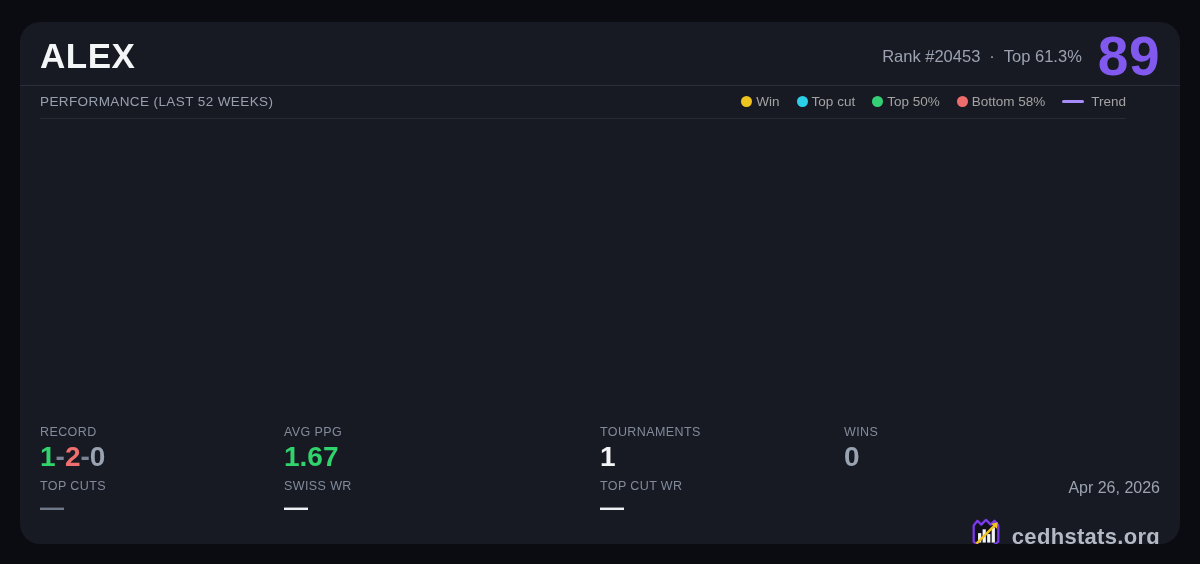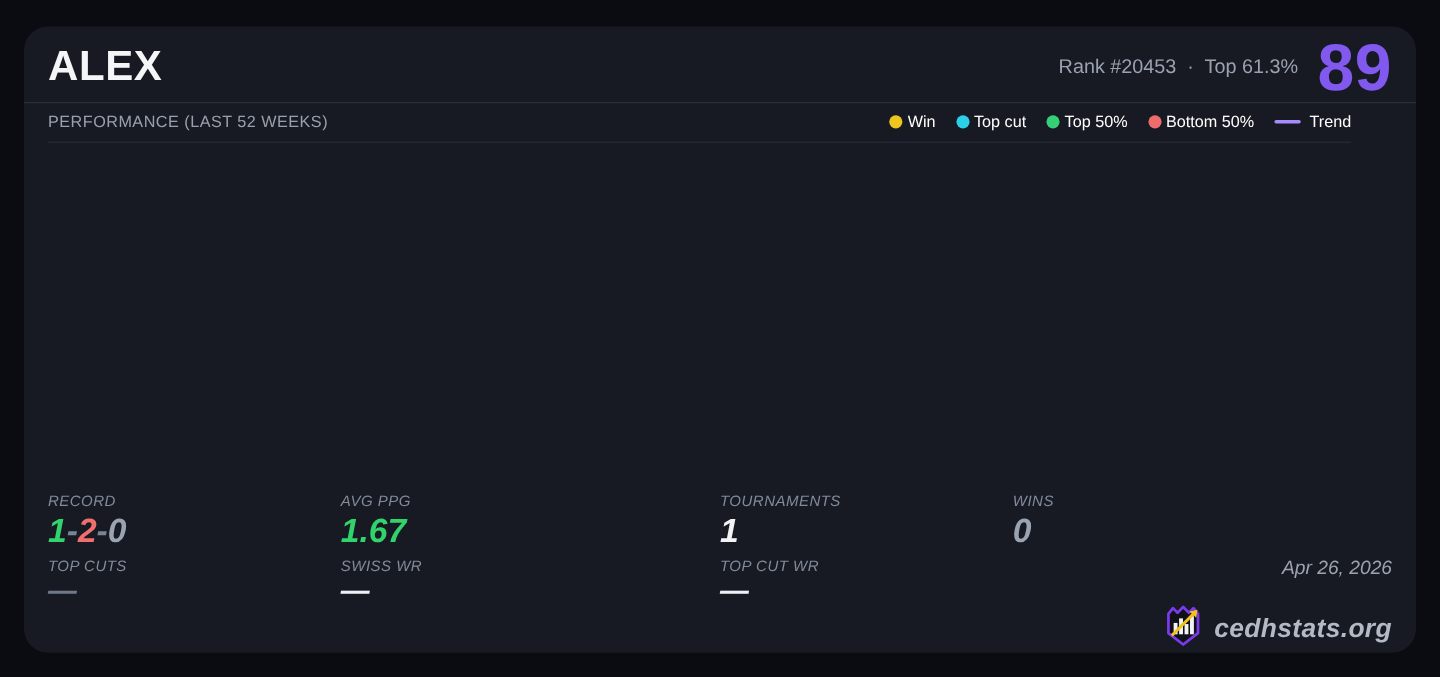--- a/index.html
+++ b/index.html
@@ -14,36 +14,36 @@
   .player-name { font-size:35px; font-weight:700; color:#f4f5f7; letter-spacing:0.5px; line-height:38px; }
   .hdr-right { display:flex; align-items:center; gap:16px; }
   .rank-line { color:#9aa2b1; font-size:16.5px; display:flex; align-items:center; gap:9px; }
   .score { font-size:55px; font-weight:700; color:#8159ef; line-height:38px; letter-spacing:0.5px; }
 
   
   .perf-row { display:flex; justify-content:space-between; align-items:center;
               margin:0 54px 0 20px; padding:8px 0 9px 0; border-bottom:1px solid #272b36;text-align:right; }
   .section-title { color:#98a0ae; font-size:13.5px; letter-spacing:0.4px; }
   .legend { display:flex; align-items:center; gap:17px; }
-  .legend-item { display:flex; align-items:center; gap:4px; color:#ffffff; font-size:13.5px; }
+  .legend-item { display:flex; align-items:center; gap:4px; color:#a3a3a3; font-size:13.5px; }
   .dot { width:11px; height:11px; border-radius:50%; }
   .trend-line { width:22px; height:3px; border-radius:2px; margin-right:3px; }
 
   
   .chart-area { height:289px; }
 
   
   .decks-band { display:flex; justify-content:space-between; align-items:center;
                 padding:4px 20px; border-top:1px solid #272b36; border-bottom:1px solid #2c303c; height:24px; }
   .decks-cols { display:flex; }
   .deck-col { width:80px; text-align:right; color:#8b93a2; font-size:12.5px; letter-spacing:0.4px; }
 
   
   .stats { display:grid; grid-template-columns:244px 316px 244px 1fr;
-           grid-template-rows:auto auto; margin:3px 20px 0 20px; row-gap:7px;font-style:italic; }
+           grid-template-rows:auto auto; margin:17px 20px 0 20px; row-gap:7px; }
   .stat-label { color:#818b9b; font-size:12.5px; letter-spacing:0.4px; }
   .stat-value { font-size:28px; font-weight:700; color:#f2f3f5; margin-top:3px; line-height:30px; }
   .green { color:#31d36d; }
   .red { color:#ef6e6e; }
   .gray { color:#9aa3b1; }
   .sep { color:#7a8494; }
   .dash { display:block; font-size:24px; font-weight:700; line-height:18px; margin-top:5px; }
   .dash-gray { color:#6f7889; }
   .dash-white { color:#eef0f3; }
 
@@ -81,21 +81,21 @@
       <div class="legend-item">
         <span class="dot" style="background: rgb(43, 208, 232);"></span>
         <span>Top cut</span>
       </div>
       <div class="legend-item">
         <span class="dot" style="background: rgb(53, 208, 117);"></span>
         <span>Top 50%</span>
       </div>
       <div class="legend-item">
         <span class="dot" style="background: rgb(238, 108, 108);"></span>
-        <span>Bottom 50%</span>
+        <span>Bottom 58%</span>
       </div>
       <div class="legend-item">
         <span class="trend-line" style="background: rgb(167, 139, 250);"></span>
         <span>Trend</span>
       </div>
     </div>
   </div>
 
   <div class="chart-area"></div>
 

